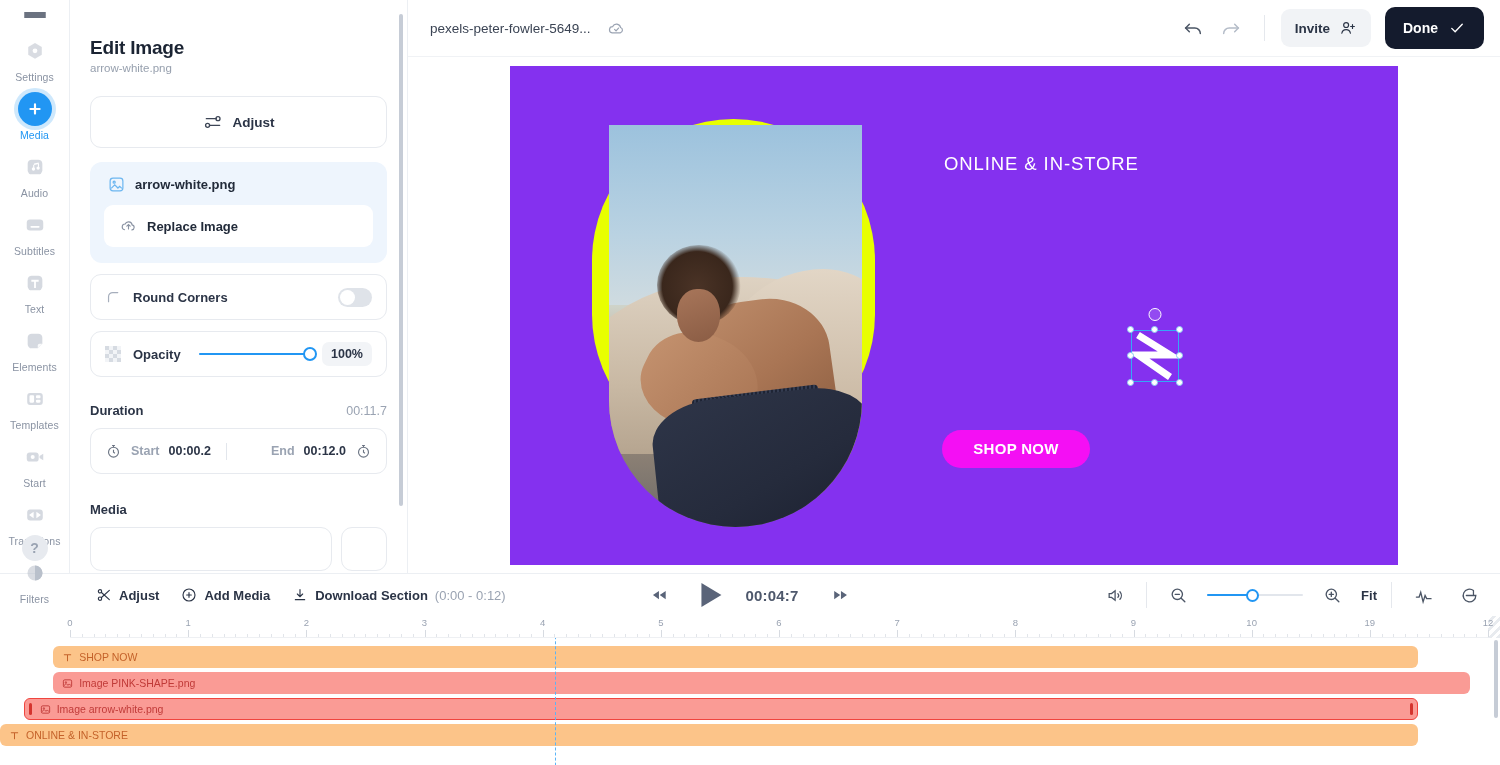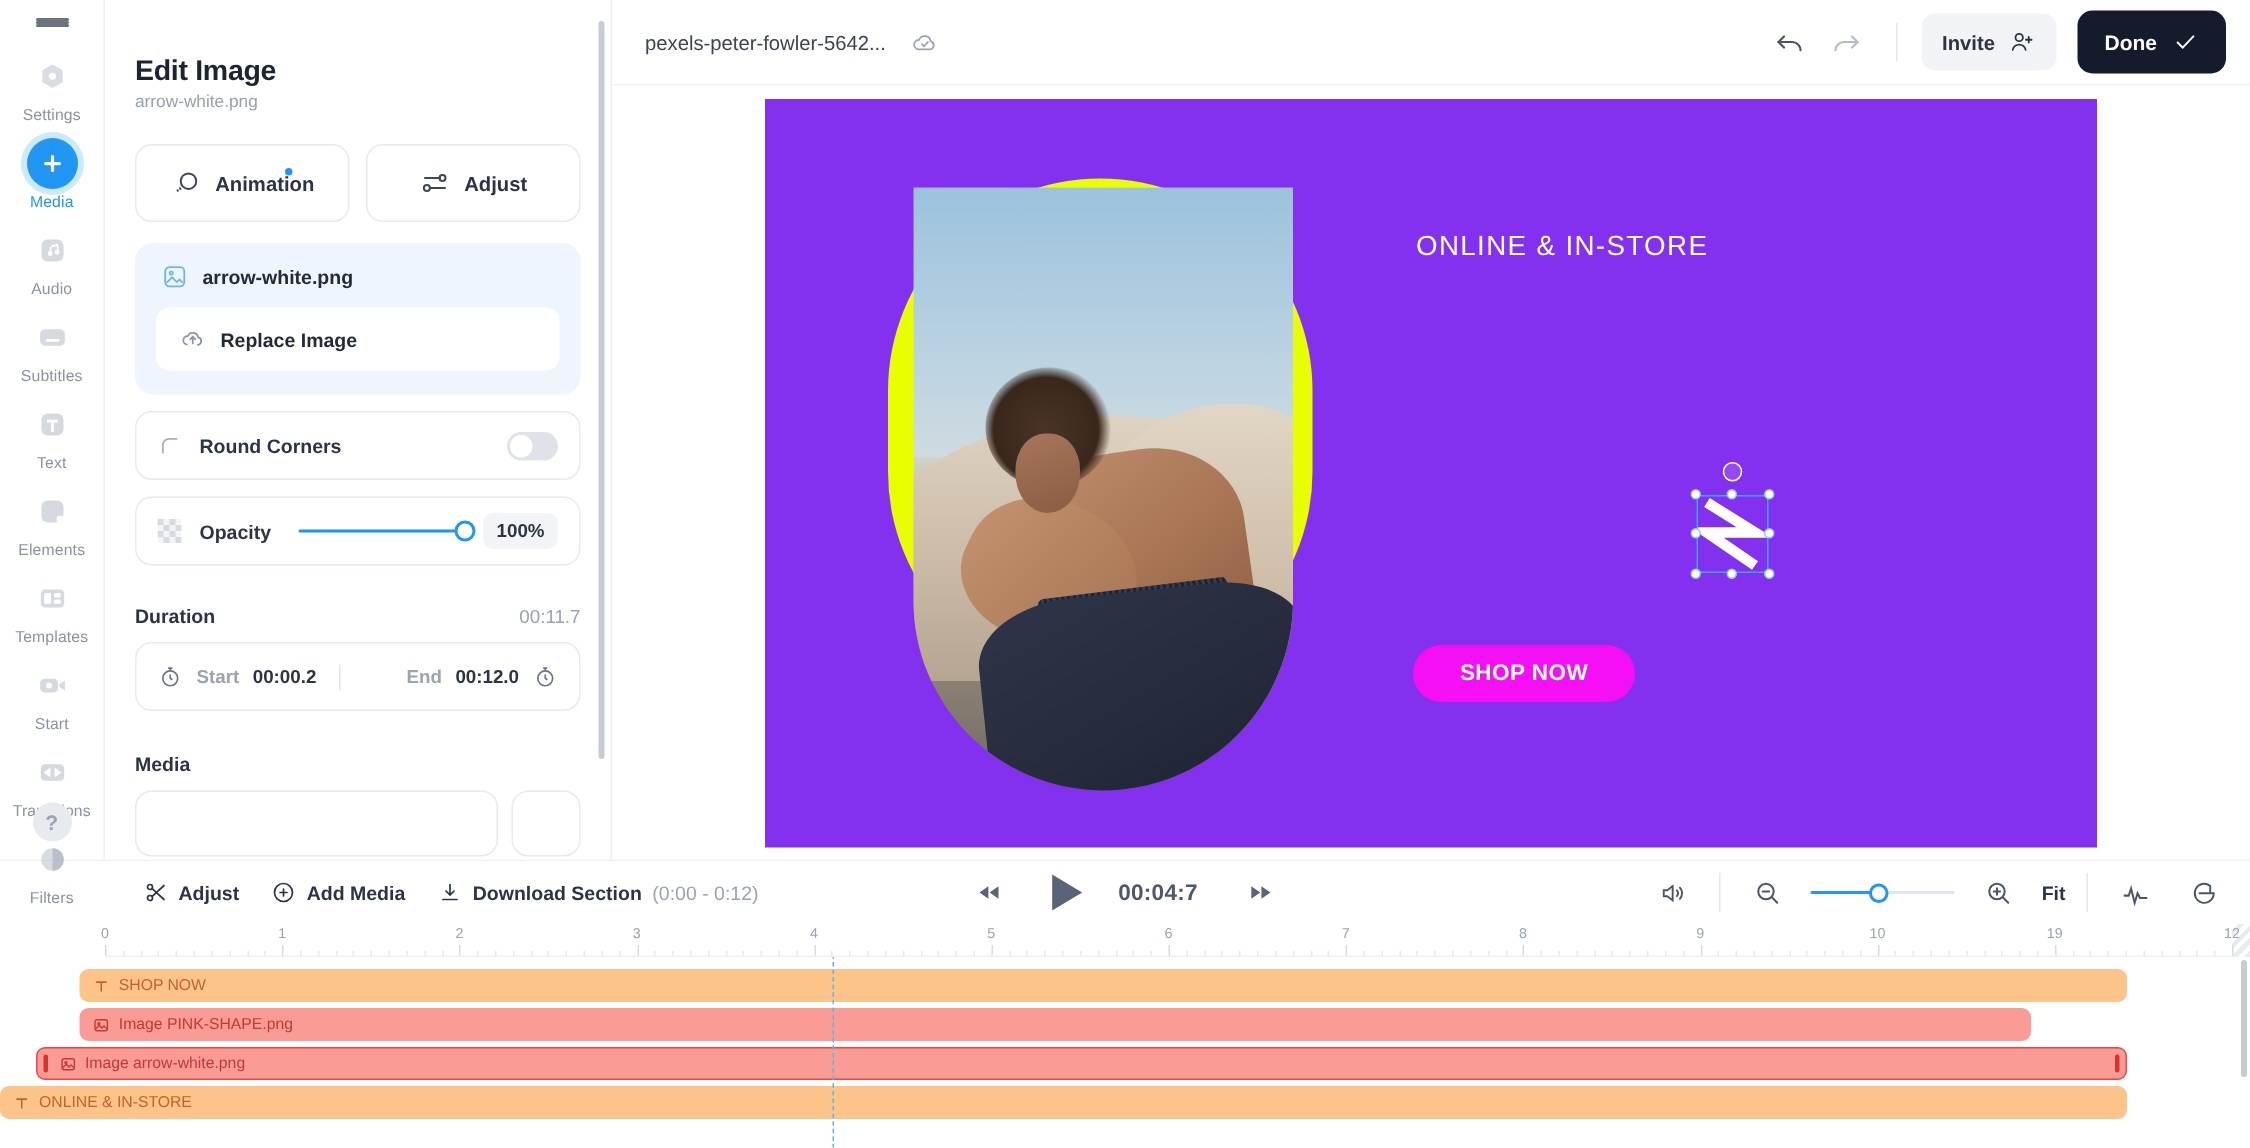--- a/index.html
+++ b/index.html
@@ -326,29 +326,20 @@
       <div class="rail-help">?</div>
     </div>
 
     <div class="panel">
       <div class="panel-inner">
         <div class="panel-title">Edit Image</div>
         <div class="panel-sub">arrow-white.png</div>
 
         <div class="btn-row">
           <div class="seg-btn">
-            <svg width="20" height="20" viewBox="0 0 24 24" fill="none" stroke="#3d4656" stroke-width="1.6">
-              <circle cx="14" cy="10.5" r="6.2"></circle>
-              <path d="M7 15.5a7 7 0 0 0 .8 1.9"></path>
-                <path d="M5 17.2a7 7 0 0 0 .9 1.6"></path>
-            </svg>
-            <span>Animation</span>
-            <span class="blue-dot"></span>
-          </div>
-          <div class="seg-btn">
             <svg width="20" height="20" viewBox="0 0 24 24" fill="none" stroke="#3d4656" stroke-width="1.6" stroke-linecap="round">
               <path d="M4 8h12"></path>
                 <circle cx="18" cy="8" r="2.4"></circle>
               <path d="M8 16h12"></path>
                 <circle cx="5.5" cy="16" r="2.4"></circle>
             </svg>
             <span>Adjust</span>
           </div>
         </div>
 
@@ -432,21 +423,21 @@
         <div class="media-stub">
           <div class="a"></div>
             <div class="b"></div>
         </div>
       </div>
       <div class="panel-scroll"></div>
     </div>
 
     <div class="stage-col">
       <div class="topbar">
-        <span class="doc-title">pexels-peter-fowler-5642...</span>
+        <span class="doc-title">pexels-peter-fowler-5649...</span>
         <span class="cloud-ico">
           <svg width="19" height="19" viewBox="0 0 24 24" fill="none" stroke="#9aa3b2" stroke-width="1.5" stroke-linecap="round">
             <path d="M6.5 17.5a4 4 0 0 1 .7-7.95 5.2 5.2 0 0 1 9.9 1.2 3.5 3.5 0 0 1-.4 6.75z"></path>
             <path d="M9.6 13.2l1.8 1.8 3.2-3.6"></path>
           </svg>
         </span>
         <div class="top-right">
           <div class="icon-btn">
             <svg width="22" height="22" viewBox="0 0 24 24" fill="none" stroke="#4b5565" stroke-width="1.6" stroke-linecap="round">
               <path d="M8 8L4 12l4 4"></path>
@@ -739,21 +730,21 @@
     <div class="tracks" id="tracks">
       <div class="tl-scroll"></div>
     <div class="clip text" style="left: 53.175px; width: 1364.83px; top: 8px;">
           <span style="display:flex;margin-left:0">
             <svg width="11" height="11" viewBox="0 0 24 24" fill="none" stroke="currentColor" stroke-width="2.2" stroke-linecap="round">
               <path d="M5 6h14M12 6v13"></path>
             </svg>
           </span>
           <span>SHOP NOW</span>
         </div>
-        <div class="clip img" style="left: 53.175px; width: 1301px; top: 34px;">
+        <div class="clip img" style="left: 53.175px; width: 1417px; top: 34px;">
           <span style="display:flex;margin-left:0">
             <svg width="11" height="11" viewBox="0 0 24 24" fill="none" stroke="currentColor" stroke-width="2" stroke-linejoin="round">
               <rect x="3" y="4" width="18" height="16" rx="3"></rect>
               <circle cx="8.5" cy="9.5" r="1.4"></circle>
               <path d="M4 17l5-5 4 4 3-3 4 4"></path>
             </svg>
           </span>
           <span>Image PINK-SHAPE.png</span>
         </div>
         <div class="clip img sel-clip" style="left: 23.6333px; width: 1394.37px; top: 60px;">

